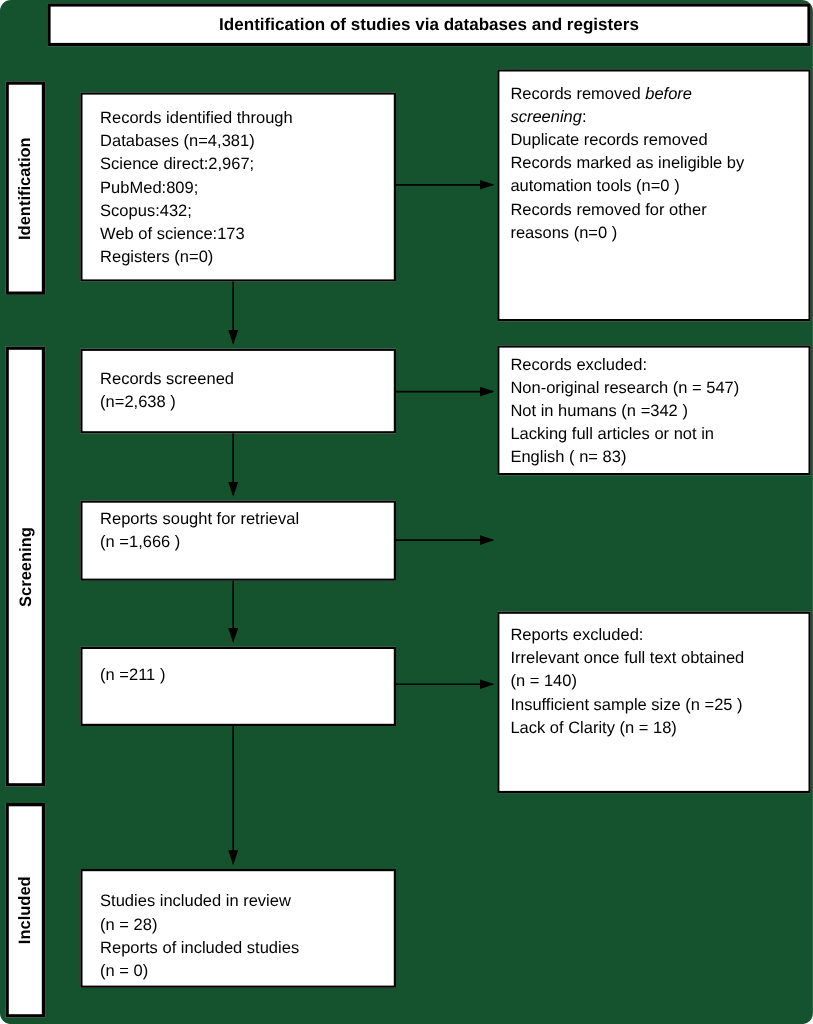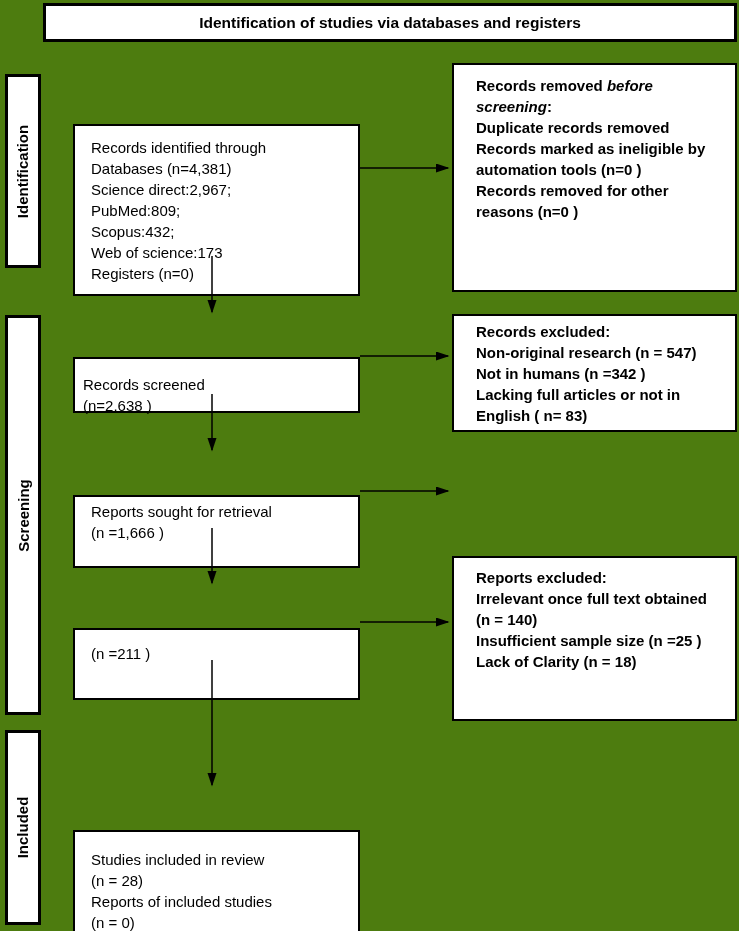--- a/index.html
+++ b/index.html
@@ -1,22 +1,23 @@
 <!DOCTYPE html>
 <html><head>
 <meta charset="utf-8">
 <style>
   html,body{margin:0;padding:0;background:#ffffff;}
   #canvas{
     position:relative;
     width:739px;height:931px;
-    background:#4d7c0f;
+    background:#14532d;
     font-family:"Liberation Sans", sans-serif;
     color:#000000;
     overflow:hidden;
+    border-radius:10px;
   }
   .box{
     position:absolute;
     box-sizing:border-box;
     background:#ffffff;
     border:2px solid #000000;
     font-size:15px;
     line-height:21px;
   }
   .line{white-space:pre;}
@@ -34,25 +35,25 @@
   .stage span{
     transform:rotate(-90deg);
     white-space:nowrap;
     font-weight:bold;
     font-size:15px;
   }
   .stage-identification{top:74px;height:194px;}
   .stage-screening{top:315px;height:400px;}
   .stage-included{top:730px;height:195px;}
 
-  .main-col{left:73px;width:287px;padding:11px 10px 6px 16px;margin-top:40px;}
-  .side-col{left:452px;width:285px;padding:10px 8px 6px 22px;font-weight:bold;}
+  .main-col{left:73px;width:287px;padding:11px 10px 6px 16px;}
+  .side-col{left:452px;width:285px;padding:10px 8px 6px 10px;}
 
   .b-identified{top:84px;height:172px;}
-  .b-screened{top:317px;height:56px;padding-top:15px;padding-left:8px;}
+  .b-screened{top:317px;height:77px;padding-top:15px;}
   .b-sought{top:455px;height:73px;padding-top:4px;}
   .b-assessed{top:588px;height:72px;padding-top:13px;}
   .b-included{top:790px;height:108px;padding-top:17px;}
 
   .b-removed{top:63px;height:229px;}
   .b-rec-excluded{top:314px;height:118px;padding-top:5px;}
   .b-not-retrieved{top:452px;height:101px;padding-top:7px;}
   .b-rep-excluded{top:556px;height:165px;padding-top:9px;}
 
   #arrows{position:absolute;left:0;top:0;pointer-events:none;}

